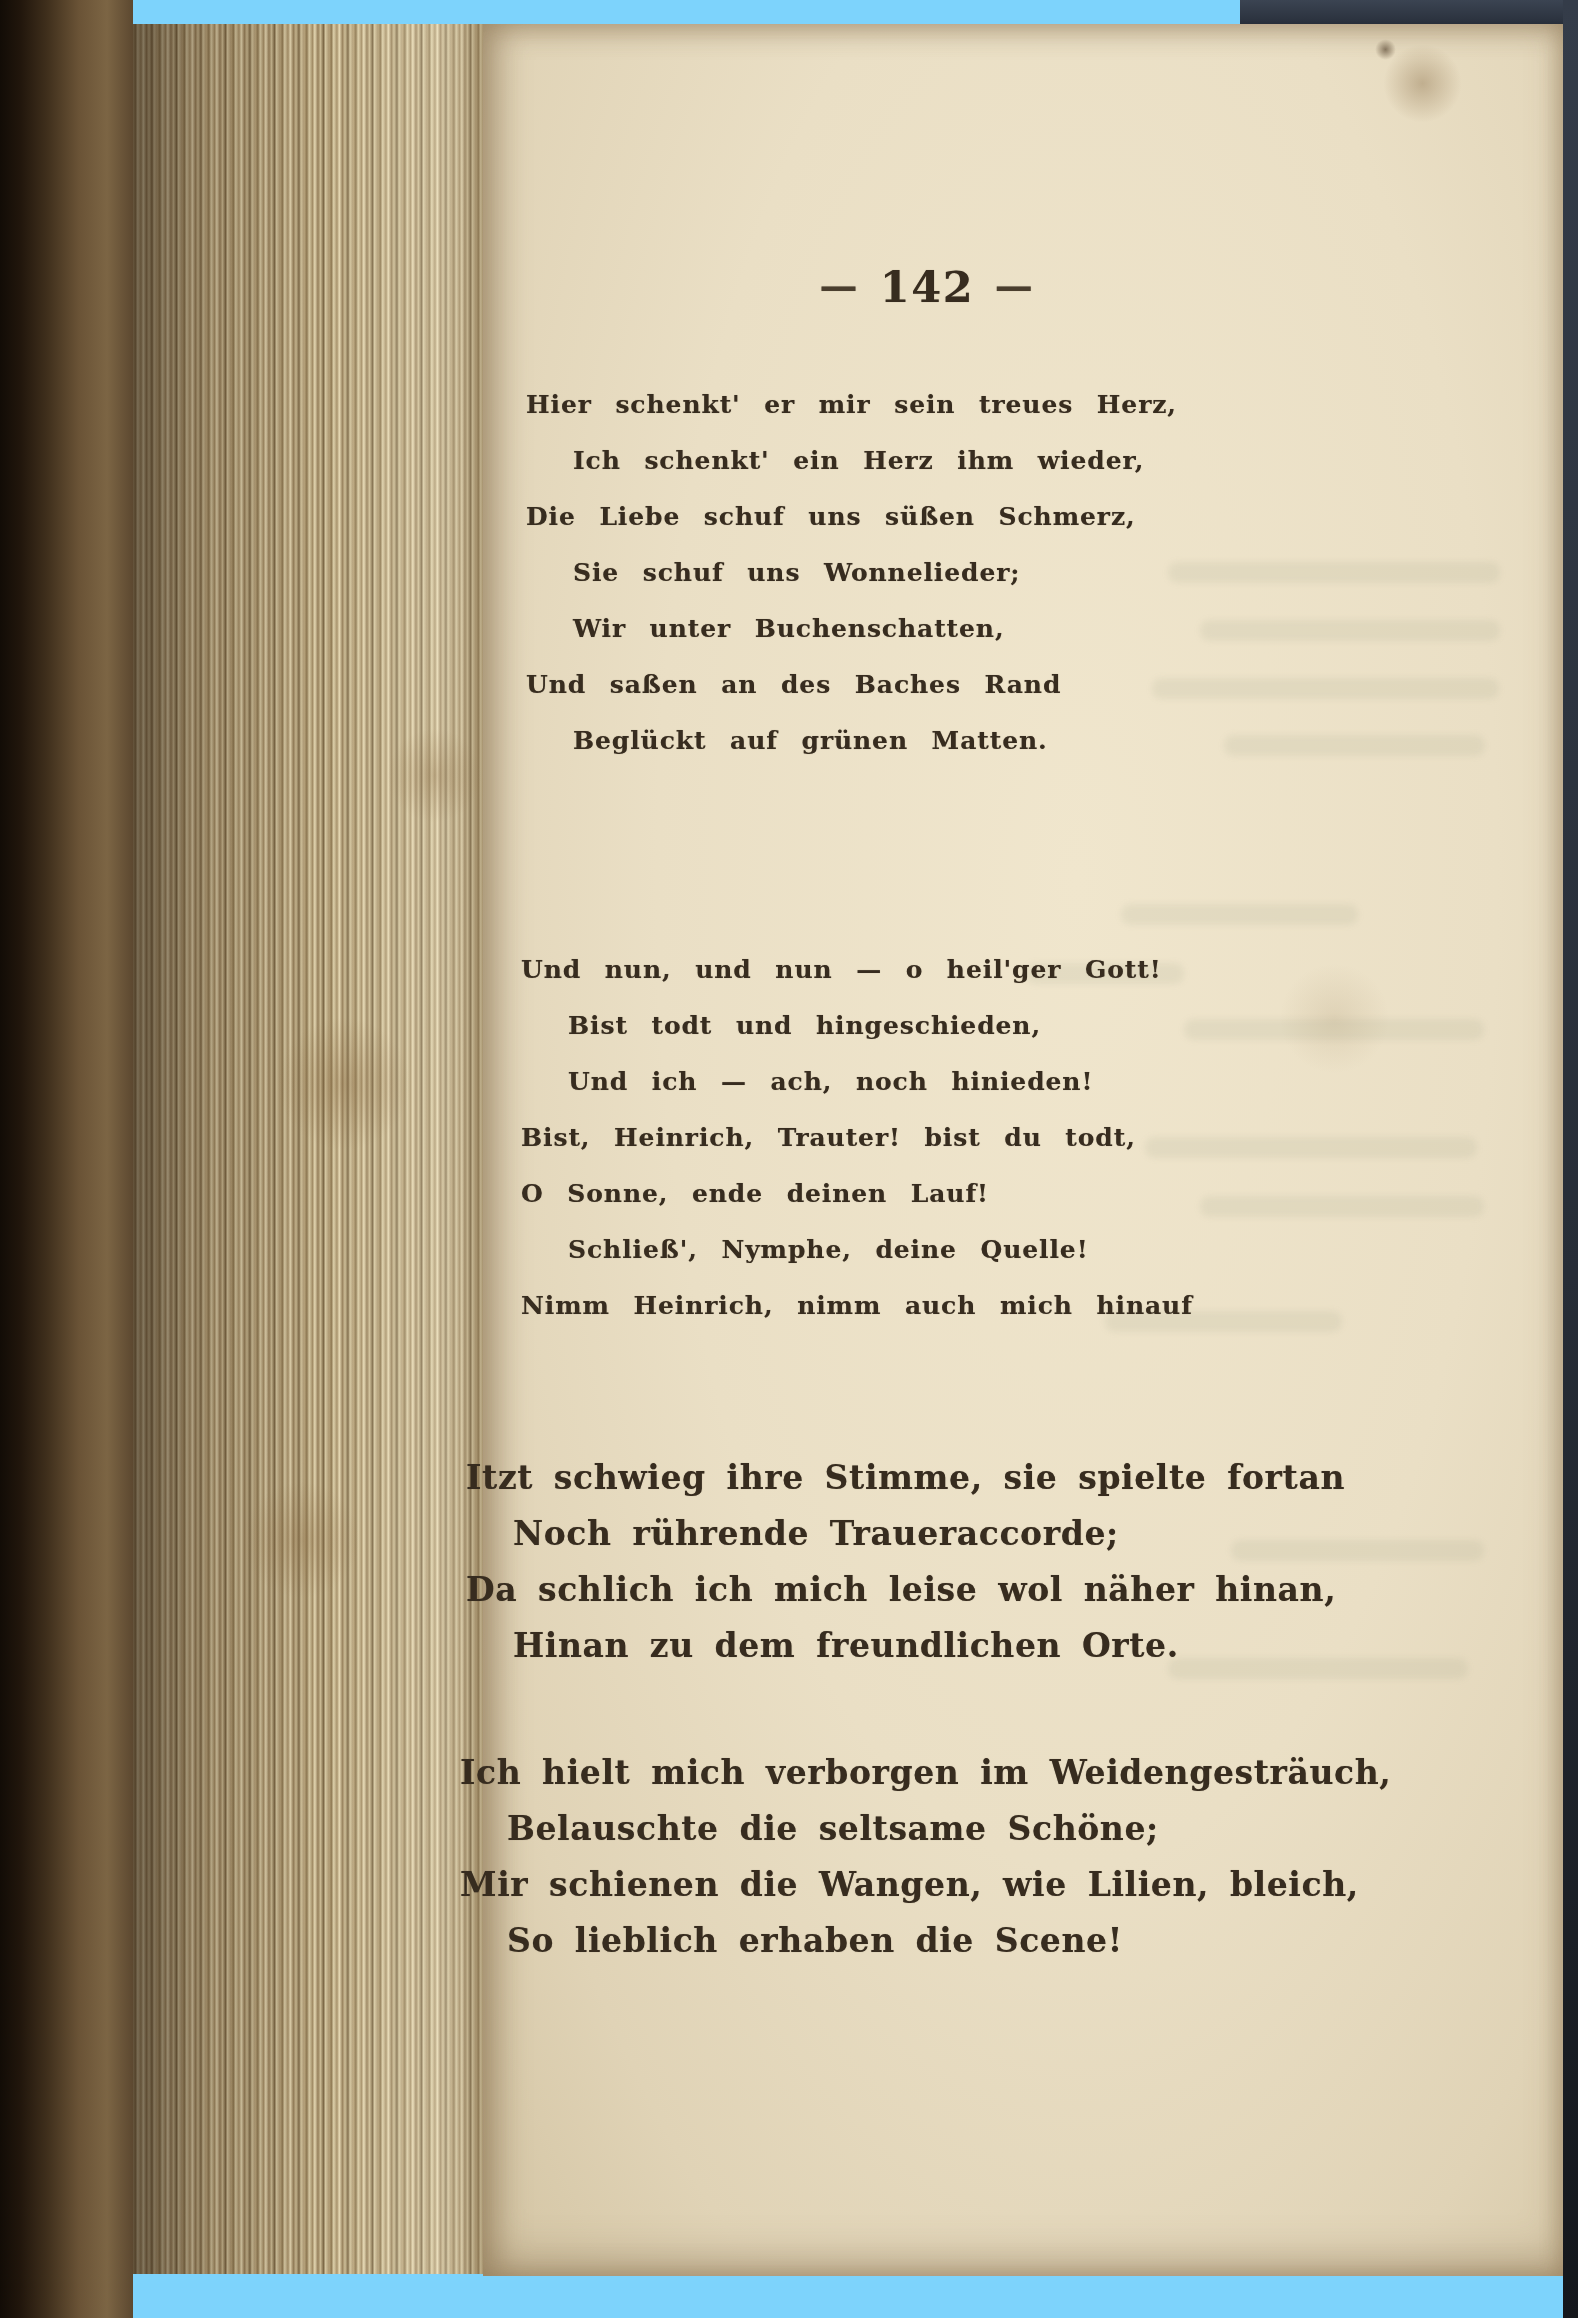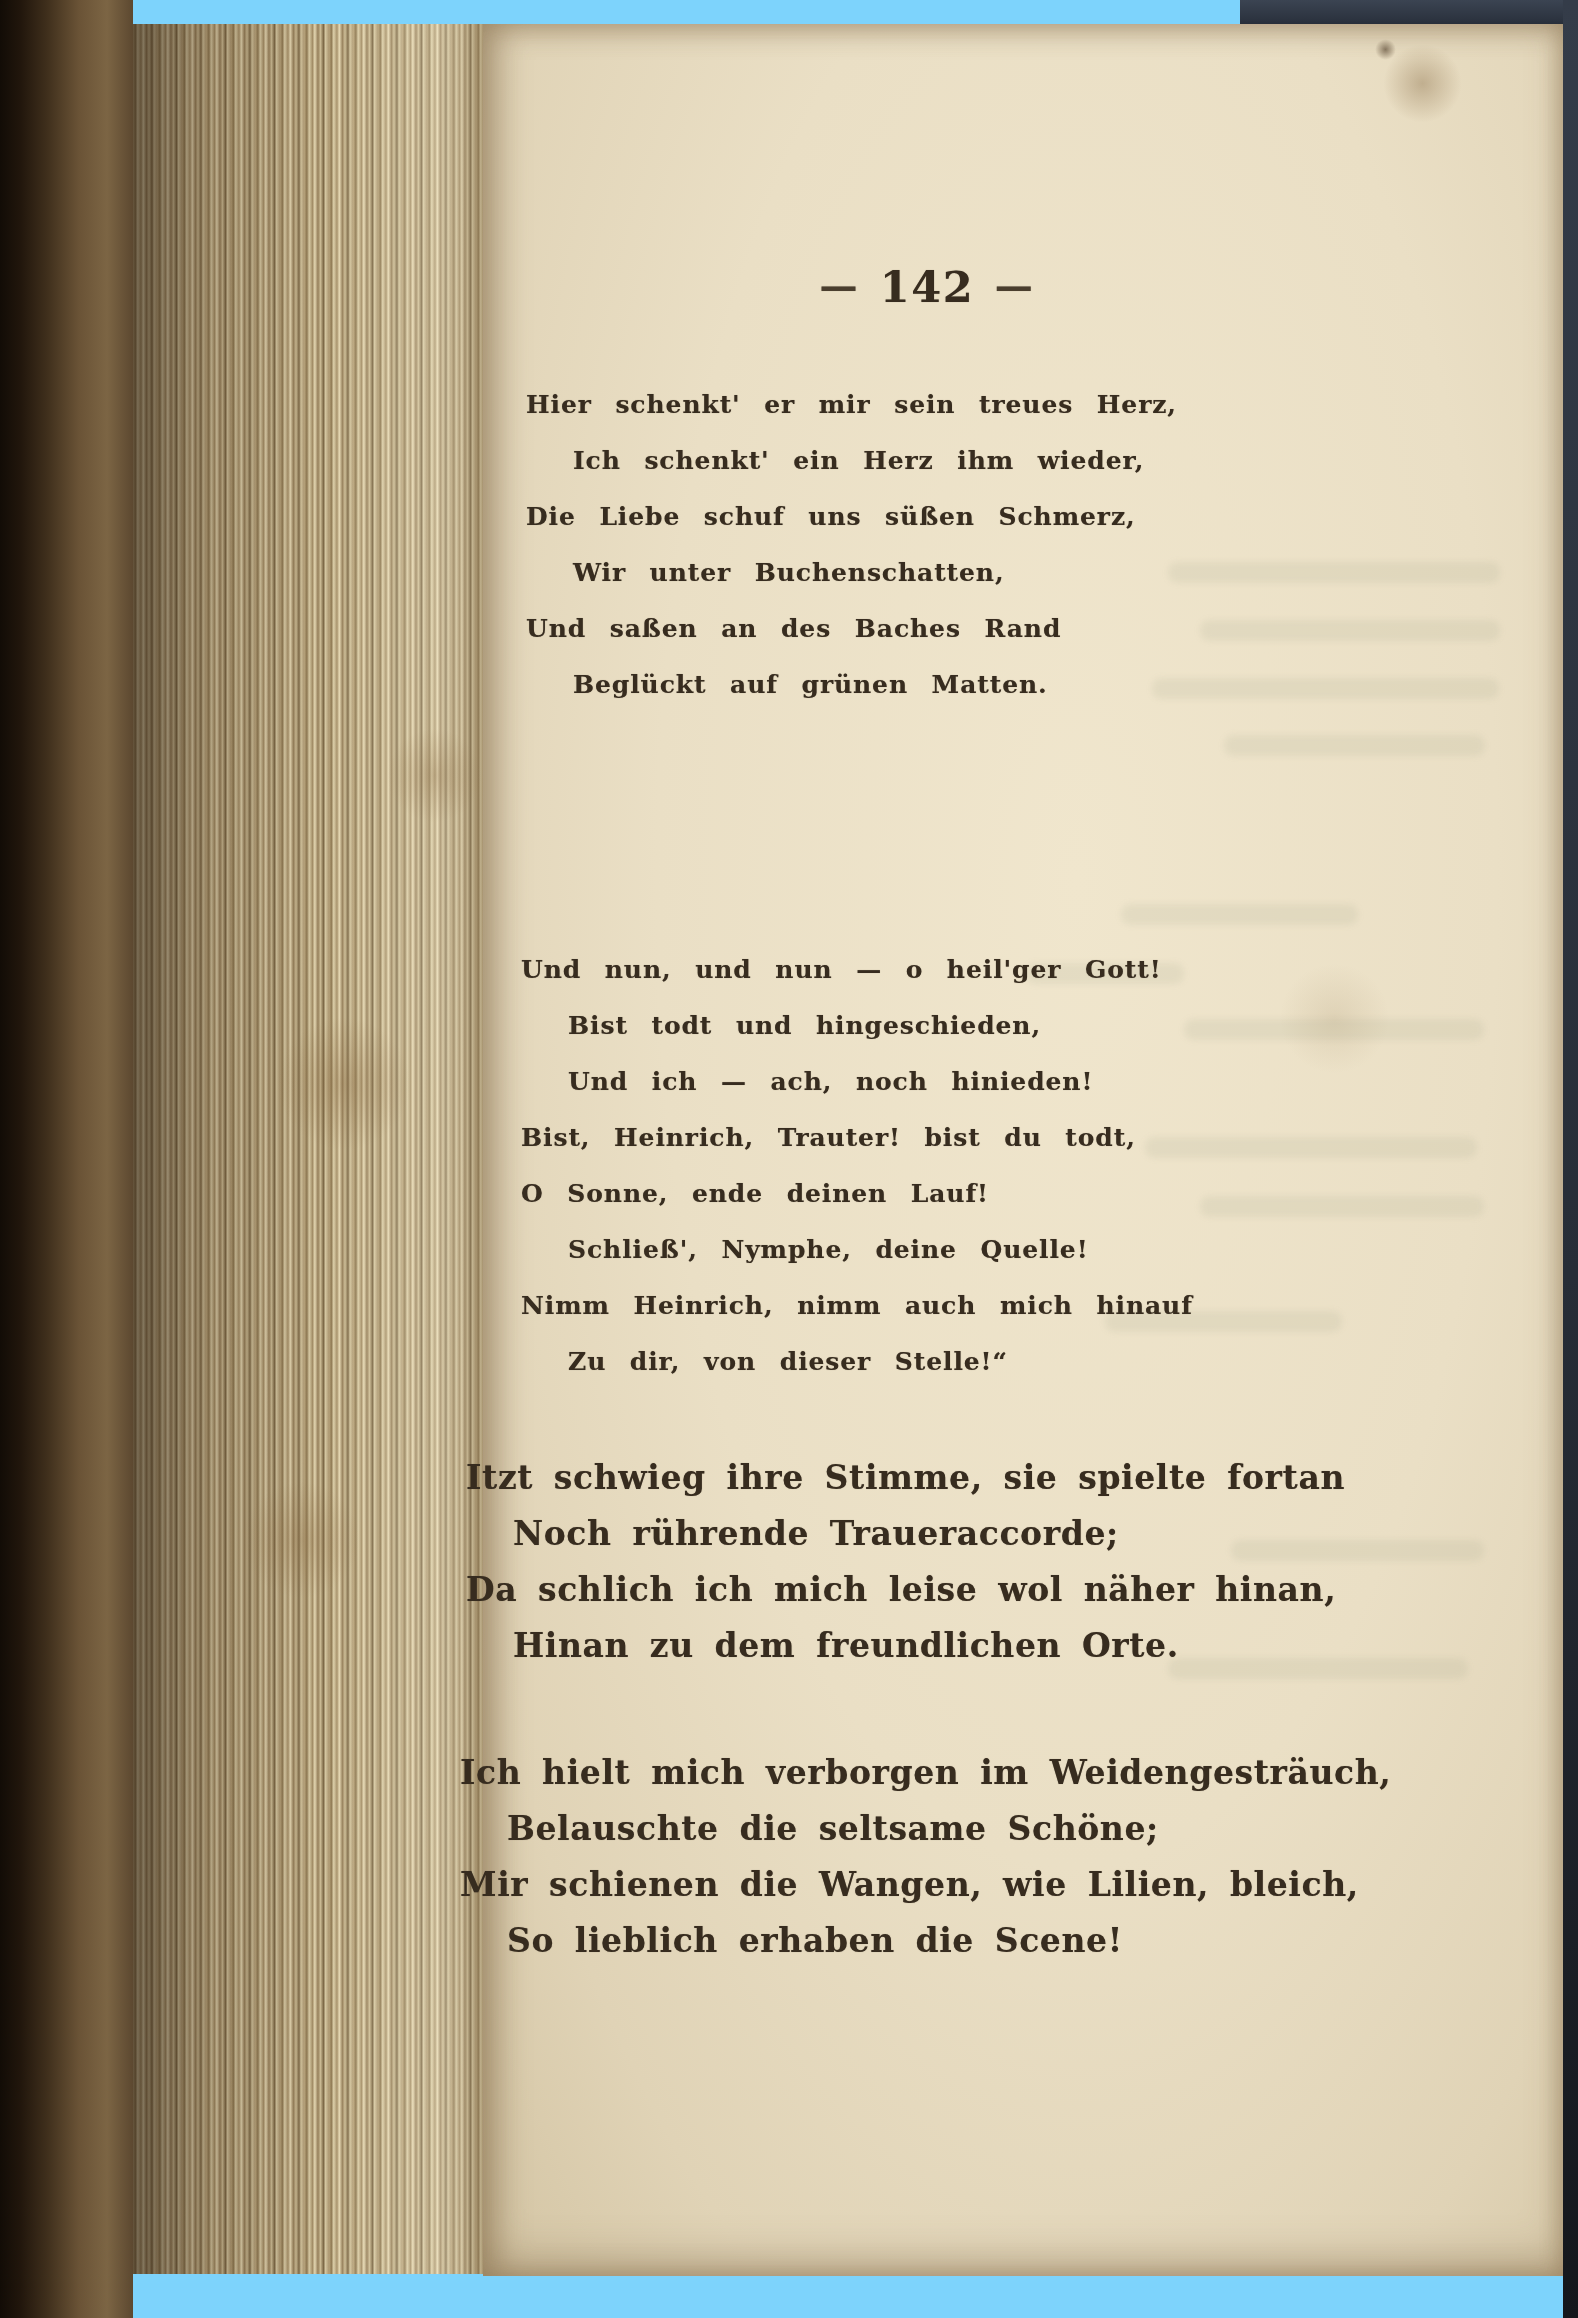--- a/index.html
+++ b/index.html
@@ -101,34 +101,34 @@
   <div class="stain" style="left:1279px;top:963px;width:111px;height:111px;background:radial-gradient(circle,rgba(140,115,75,.14),rgba(140,115,75,0) 70%);"></div>
 
   <div class="page-number ink">
     <span class="rule">—</span><span>142</span><span class="rule">—</span>
   </div>
 
   <div id="st1" class="stanza s12 ink">
     <div class="line">Hier schenkt' er mir sein treues Herz,</div>
     <div class="line indent">Ich schenkt' ein Herz ihm wieder,</div>
     <div class="line">Die Liebe schuf uns süßen Schmerz,</div>
+    <div class="line indent">Sie schuf uns Wonnelieder;</div>
     <div class="line indent">Wir unter Buchenschatten,</div>
     <div class="line">Und saßen an des Baches Rand</div>
     <div class="line indent">Beglückt auf grünen Matten.</div>
   </div>
 
   <div id="st2" class="stanza s12 ink">
     <div class="line">Und nun, und nun — o heil'ger Gott!</div>
     <div class="line indent">Bist todt und hingeschieden,</div>
     <div class="line indent">Und ich — ach, noch hinieden!</div>
     <div class="line">Bist, Heinrich, Trauter! bist du todt,</div>
     <div class="line">O Sonne, ende deinen Lauf!</div>
     <div class="line indent">Schließ', Nymphe, deine Quelle!</div>
     <div class="line">Nimm Heinrich, nimm auch mich hinauf</div>
-    <div class="line indent">Zu dir, von dieser Stelle!“</div>
   </div>
 
   <div id="st3" class="stanza s34 ink">
     <div class="line">Itzt schwieg ihre Stimme, sie spielte fortan</div>
     <div class="line indent">Noch rührende Traueraccorde;</div>
     <div class="line">Da schlich ich mich leise wol näher hinan,</div>
     <div class="line indent">Hinan zu dem freundlichen Orte.</div>
   </div>
 
   <div id="st4" class="stanza s34 ink">

